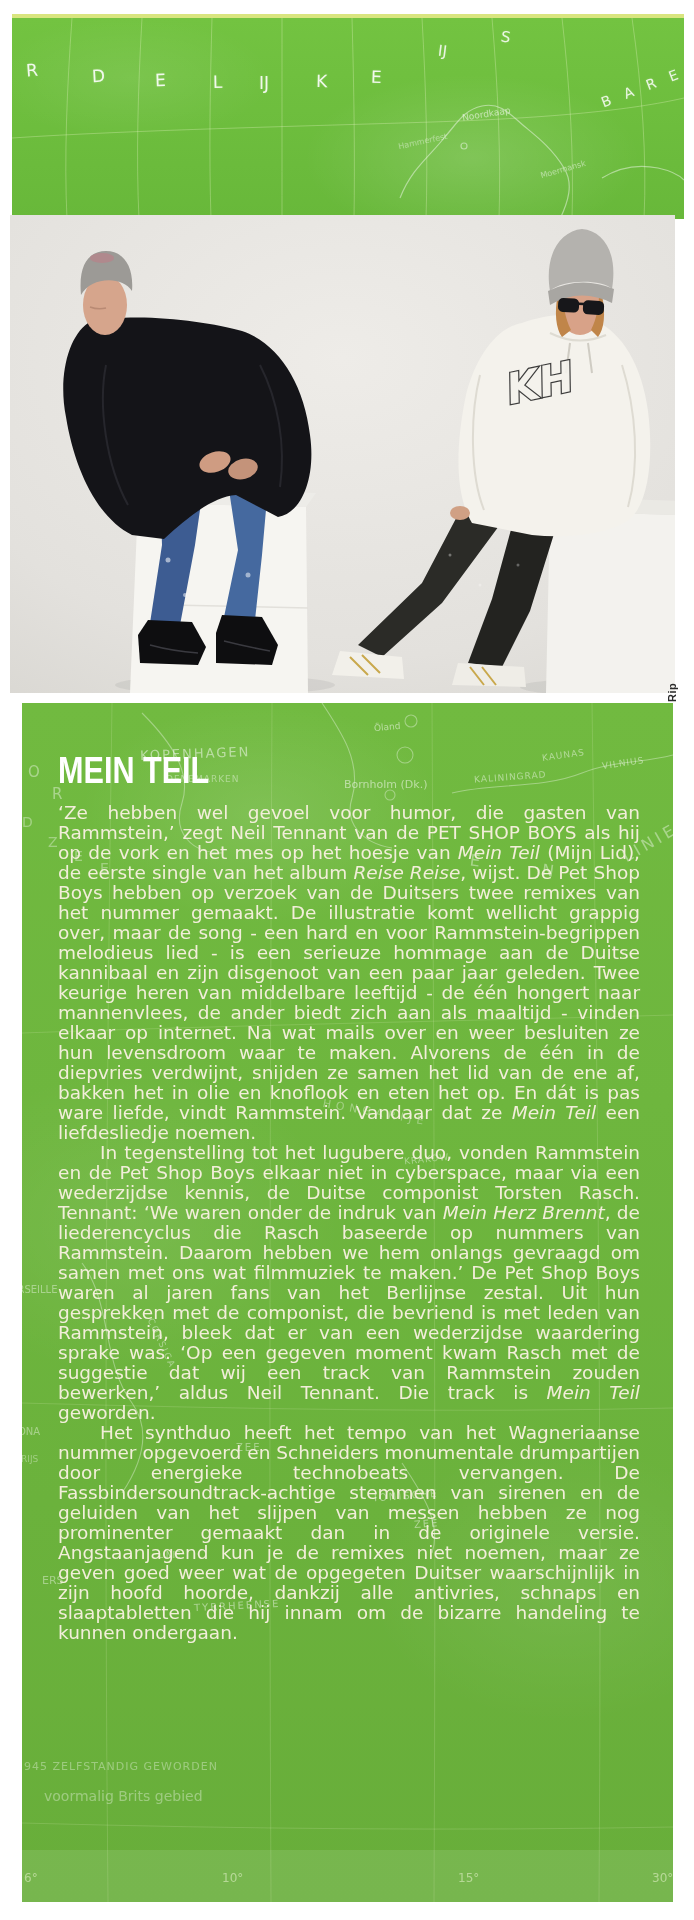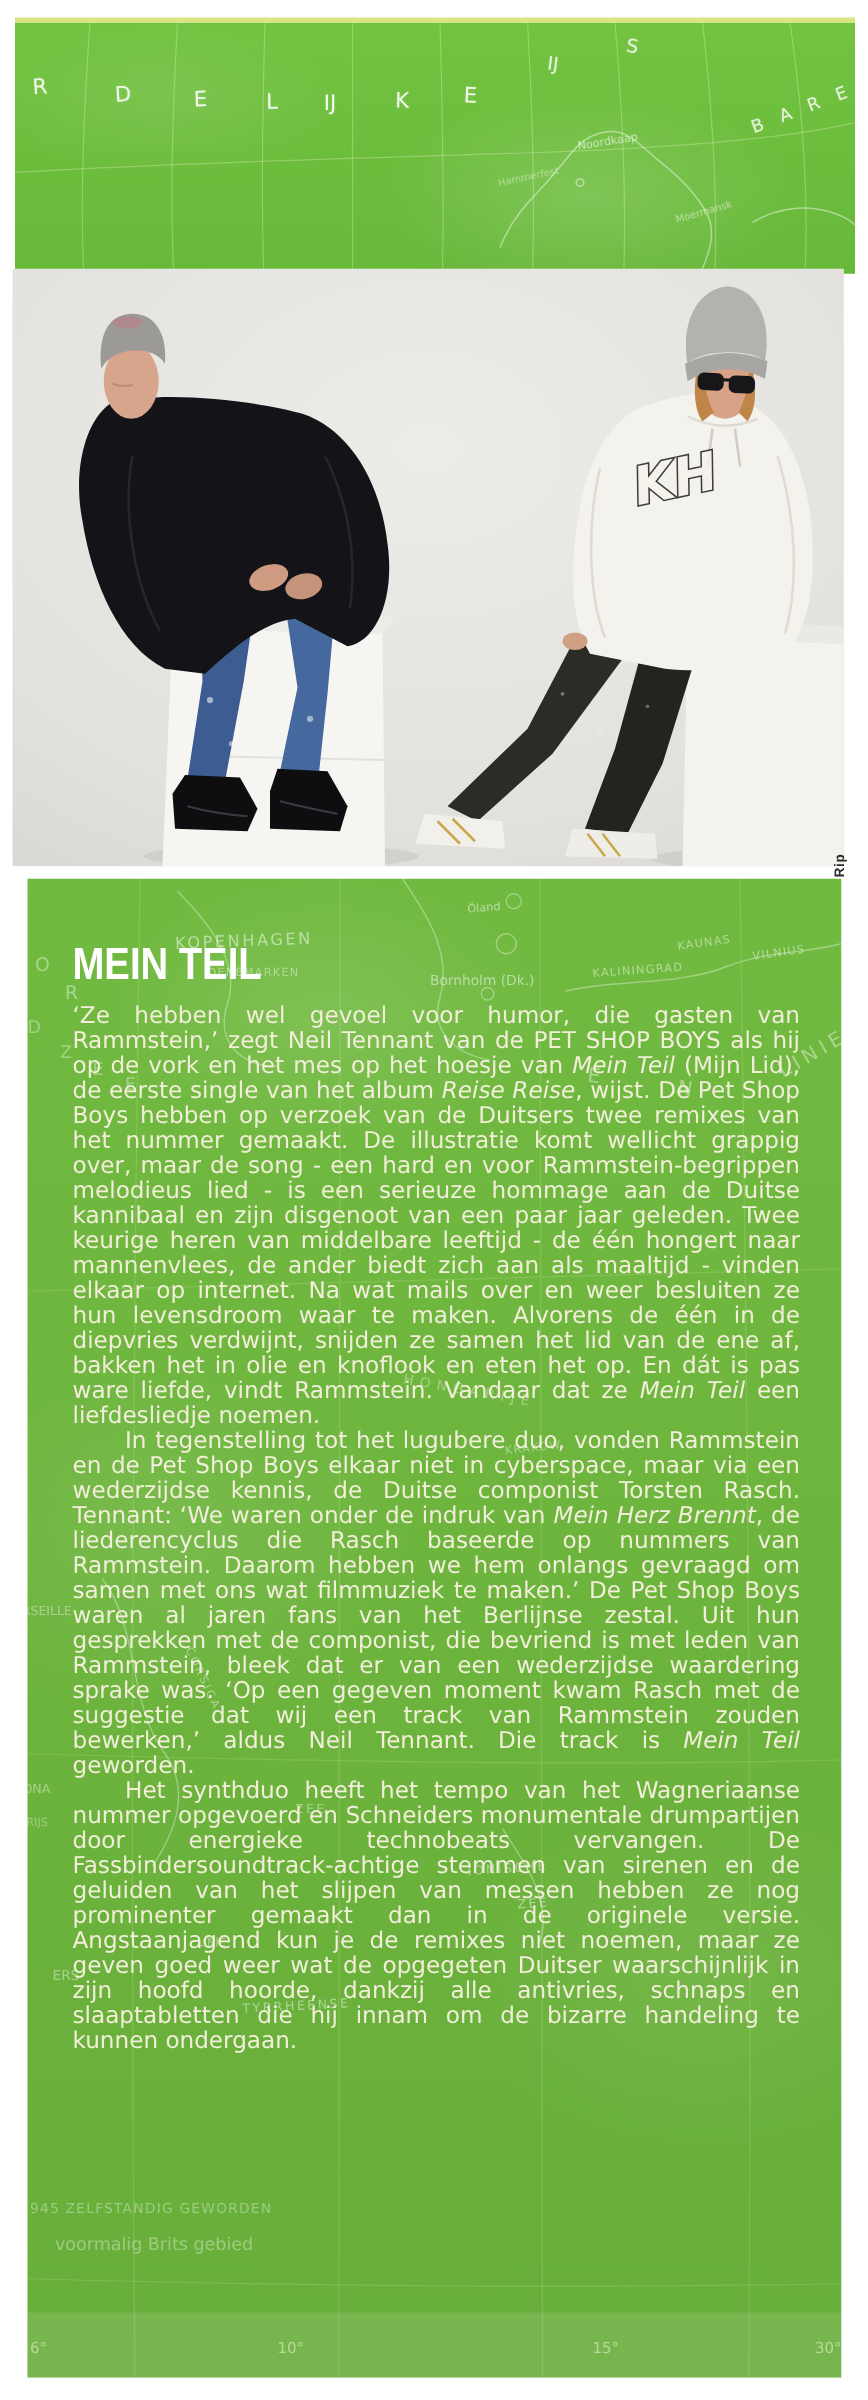--- a/index.html
+++ b/index.html
@@ -260,18 +260,18 @@
           <p class="article-p"><span>‘Ze hebben wel gevoel voor humor, die gasten van Rammstein,’ zegt Neil Tennant van de PET SHOP BOYS als hij op de vork en het mes op het hoesje van </span><em>Mein Teil</em><span> (Mijn Lid), de eerste single van het album </span><em>Reise Reise</em><span>, wijst. De Pet Shop Boys hebben op verzoek van de Duitsers twee remixes van het nummer gemaakt. De illustratie komt wellicht grappig over, maar de song - een hard en voor Rammstein-begrippen melodieus lied - is een serieuze hommage aan de Duitse kannibaal en zijn disgenoot van een paar jaar geleden. Twee keurige heren van middelbare leeftijd - de één hongert naar mannenvlees, de ander biedt zich aan als maaltijd - vinden elkaar op internet. Na wat mails over en weer besluiten ze hun levensdroom waar te maken. Alvorens de één in de diepvries verdwijnt, snijden ze samen het lid van de ene af, bakken het in olie en knoflook en eten het op. En dát is pas ware liefde, vindt Rammstein. Vandaar dat ze </span><em>Mein Teil</em><span> een liefdesliedje noemen.</span></p>
           <p class="article-p indent"><span>In tegenstelling tot het lugubere duo, vonden Rammstein en de Pet Shop Boys elkaar niet in cyberspace, maar via een wederzijdse kennis, de Duitse componist Torsten Rasch. Tennant: ‘We waren onder de indruk van </span><em>Mein Herz Brennt</em><span>, de liederencyclus die Rasch baseerde op nummers van Rammstein. Daarom hebben we hem onlangs gevraagd om samen met ons wat filmmuziek te maken.’ De Pet Shop Boys waren al jaren fans van het Berlijnse zestal. Uit hun gesprekken met de componist, die bevriend is met leden van Rammstein, bleek dat er van een wederzijdse waardering sprake was. ‘Op een gegeven moment kwam Rasch met de suggestie dat wij een track van Rammstein zouden bewerken,’ aldus Neil Tennant. Die track is </span><em>Mein Teil</em><span> geworden.</span></p>
           <p class="article-p indent"><span>Het synthduo heeft het tempo van het Wagneriaanse nummer opgevoerd en Schneiders monumentale drumpartijen door energieke technobeats vervangen. De Fassbindersoundtrack-achtige stemmen van sirenen en de geluiden van het slijpen van messen hebben ze nog prominenter gemaakt dan in de originele versie. Angstaanjagend kun je de remixes niet noemen, maar ze geven goed weer wat de opgegeten Duitser waarschijnlijk in zijn hoofd hoorde, dankzij alle antivries, schnaps en slaaptabletten die hij innam om de bizarre handeling te kunnen ondergaan.</span></p>
         </div>
       
     </div>
 
     <div class="degree-row" id="degree-row">
         <span style="left: 2px; top: 1168px;">6°</span>
         <span style="left: 200px; top: 1168px;">10°</span>
-        <span style="left: 452px; top: 1168px;">15°</span>
+        <span style="left: 436px; top: 1168px;">15°</span>
         <span style="left: 630px; top: 1168px;">30°</span>
       </div>
   </div>
 
 </div>
 
 </body></html>

